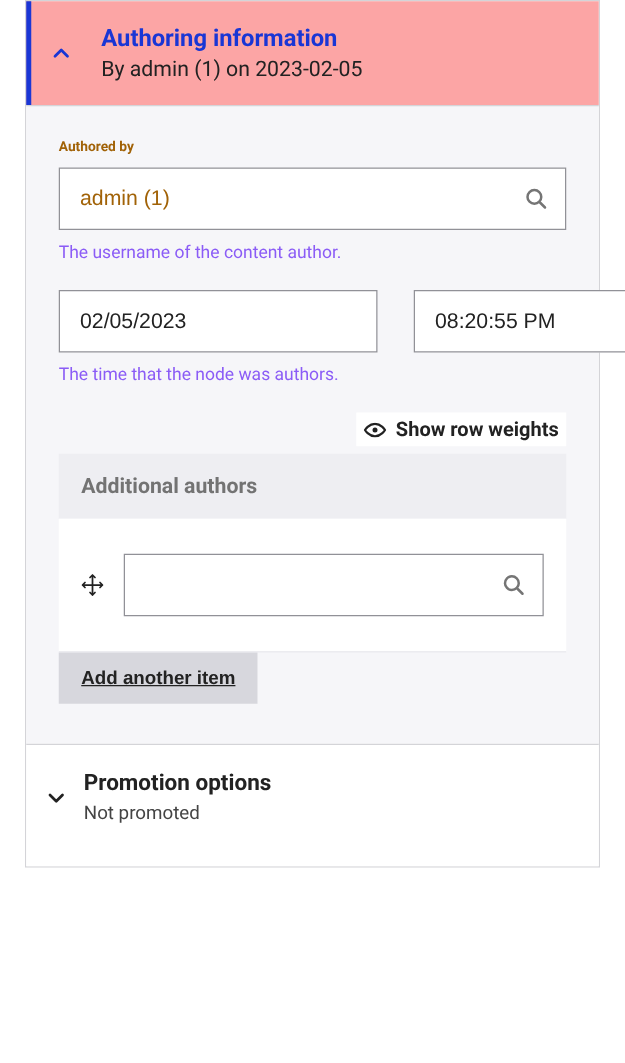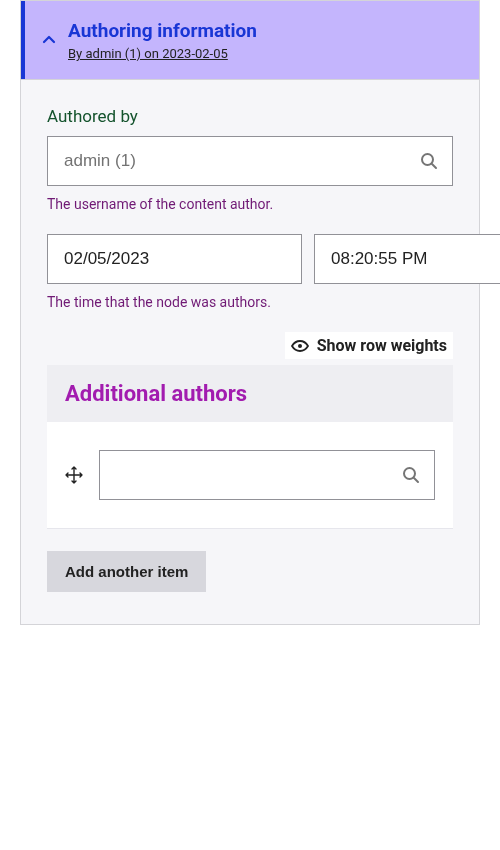--- a/index.html
+++ b/index.html
@@ -10,80 +10,79 @@
       height: 850px;
       overflow: hidden;
     }
     .panel {
       border: 1px solid #d4d4d8;
       margin: 0 20px;
     }
     .accordion-header {
       display: flex;
       align-items: center;
-      gap: 11px;
+      gap: 24px;
       padding: 18px 24px 18px 16px;
       border-left: 4px solid #1936d5;
-      background: #c4b5fd;
+      background: #fca5a5;
       cursor: pointer;
     }
     .accordion-header .chev {
       color: #1936d5;
       flex-shrink: 0;
     }
     .accordion-header .title {
       color: #1936d5;
       font-size: 19px;
       font-weight: 700;
     }
     .accordion-header .subtitle {
       color: #222;
-      font-size: 13px;
+      font-size: 17px;
       margin-top: 4px;
-      text-decoration: underline;
     }
     .content {
       background: #f6f6f9;
       padding: 26px 26px 10px 26px;
       border-top: 1px solid #d4d4d8;
     }
     .field { margin-bottom: 22px; }
     .field-label {
-      font-size: 17px;
-      font-weight: 400;
-      color: #14532d;
+      font-size: 11px;
+      font-weight: 700;
+      color: #a16207;
       margin-bottom: 10px;
       display: block;
     }
     .text-input {
       position: relative;
     }
     .text-input input {
       width: 100%;
       padding: 14px 44px 14px 16px;
       font-size: 17px;
       border: 1px solid #919197;
       background: #fff;
-      color: #737373;
+      color: #a16207;
     }
     .text-input .search-icon {
       position: absolute;
       right: 14px;
       top: 50%;
       transform: translateY(-50%);
       color: #757575;
     }
     .help-text {
       font-size: 14px;
-      color: #701a75;
+      color: #8b5cf6;
       margin-top: 10px;
     }
     .date-time-row {
       display: flex;
-      gap: 12px;
+      gap: 29px;
     }
     .date-time-row input {
       flex: 1;
       padding: 14px 16px;
       font-size: 17px;
       border: 1px solid #919197;
       background: #fff;
       color: #222;
     }
     .row-weights {
@@ -94,27 +93,27 @@
       font-size: 16px;
       font-weight: 700;
       color: #222;
       background: #fff;
       padding: 4px 6px;
       margin-bottom: 6px;
       margin-left: auto;
       width: fit-content;
       cursor: pointer;
     }
-    .table-section { margin-bottom: 22px; }
+    .table-section { }
     .table-header {
       background: #eeeef2;
       padding: 16px 18px;
-      font-size: 22px;
-      font-weight: 700;
-      color: #a21caf;
+      font-size: 17px;
+      font-weight: 700;
+      color: #737373;
     }
     .table-row {
       display: flex;
       align-items: center;
       gap: 16px;
       padding: 28px 18px;
       background: #fff;
       border-bottom: 1px solid #e6e6ec;
     }
     .drag-handle {
@@ -126,20 +125,21 @@
     .button {
       display: inline-block;
       background: #d7d7dd;
       padding: 12px 18px;
       font-size: 15px;
       font-weight: 700;
       color: #222;
       border: none;
       cursor: pointer;
       margin-bottom: 22px;
+      text-decoration: underline;
     }
     .accordion-collapsed {
       display: flex;
       align-items: center;
       gap: 14px;
       padding: 20px 24px 34px 16px;
       background: #fff;
       border-top: 1px solid #d4d4d8;
       cursor: pointer;
     }
@@ -223,14 +223,25 @@
               </svg>
           </span>
         </div>
       </div>
     </div>
 
     <button class="button">Add another item</button>
 
   </div>
 
+  <div class="accordion-collapsed">
+    <span class="chev">
+      <svg width="16" height="16" viewBox="0 0 16 16" fill="none">
+          <path d="M3 6l5 5 5-5" stroke="currentColor" stroke-width="2.2" stroke-linecap="round" stroke-linejoin="round"></path>
+        </svg>
+    </span>
+    <div>
+      <div class="title">Promotion options</div>
+      <div class="subtitle">Not promoted</div>
+    </div>
+  </div>
 
 </div>
 
 </body></html>

